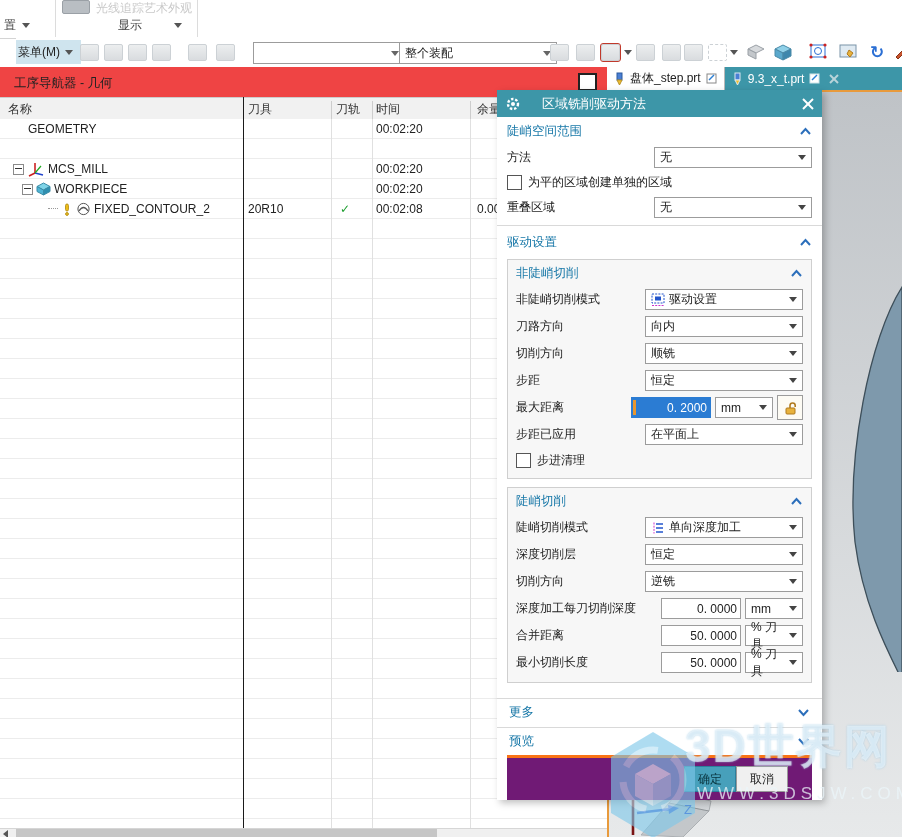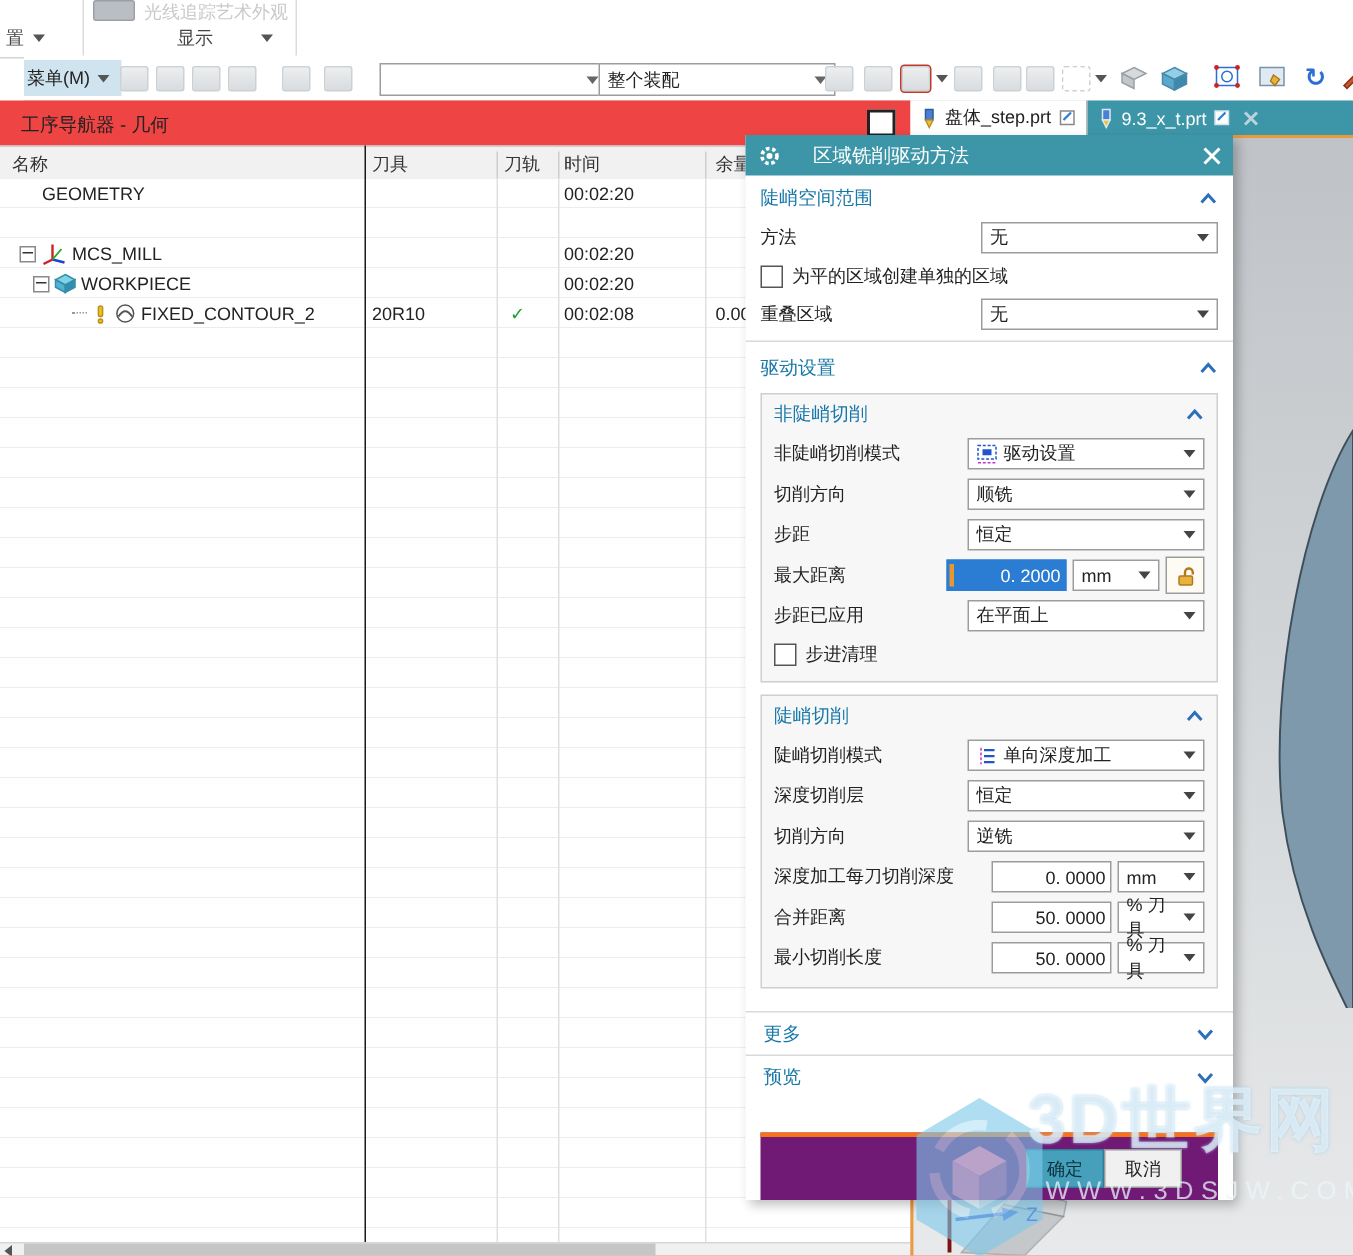--- a/index.html
+++ b/index.html
@@ -378,20 +378,27 @@
           <svg width="14" height="14">
               <rect x="1" y="1" width="12" height="9" fill="none" stroke="#2255cc" stroke-dasharray="2 1.2"></rect>
               <rect x="4" y="3.5" width="6" height="4" fill="#2255cc"></rect>
               <line x1="1" y1="12.5" x2="13" y2="12.5" stroke="#cc33cc" stroke-dasharray="2 1.2"></line>
             </svg>
           <span>驱动设置</span>
           <span class="tri-down"></span>
         </div>
       </div>
       <div class="drow">
+        <span class="dlabel">刀路方向</span>
+        <div class="dd w158">
+          <span>向内</span>
+          <span class="tri-down"></span>
+        </div>
+      </div>
+      <div class="drow">
         <span class="dlabel">切削方向</span>
         <div class="dd w158">
           <span>顺铣</span>
           <span class="tri-down"></span>
         </div>
       </div>
       <div class="drow">
         <span class="dlabel">步距</span>
         <div class="dd w158">
           <span>恒定</span>

